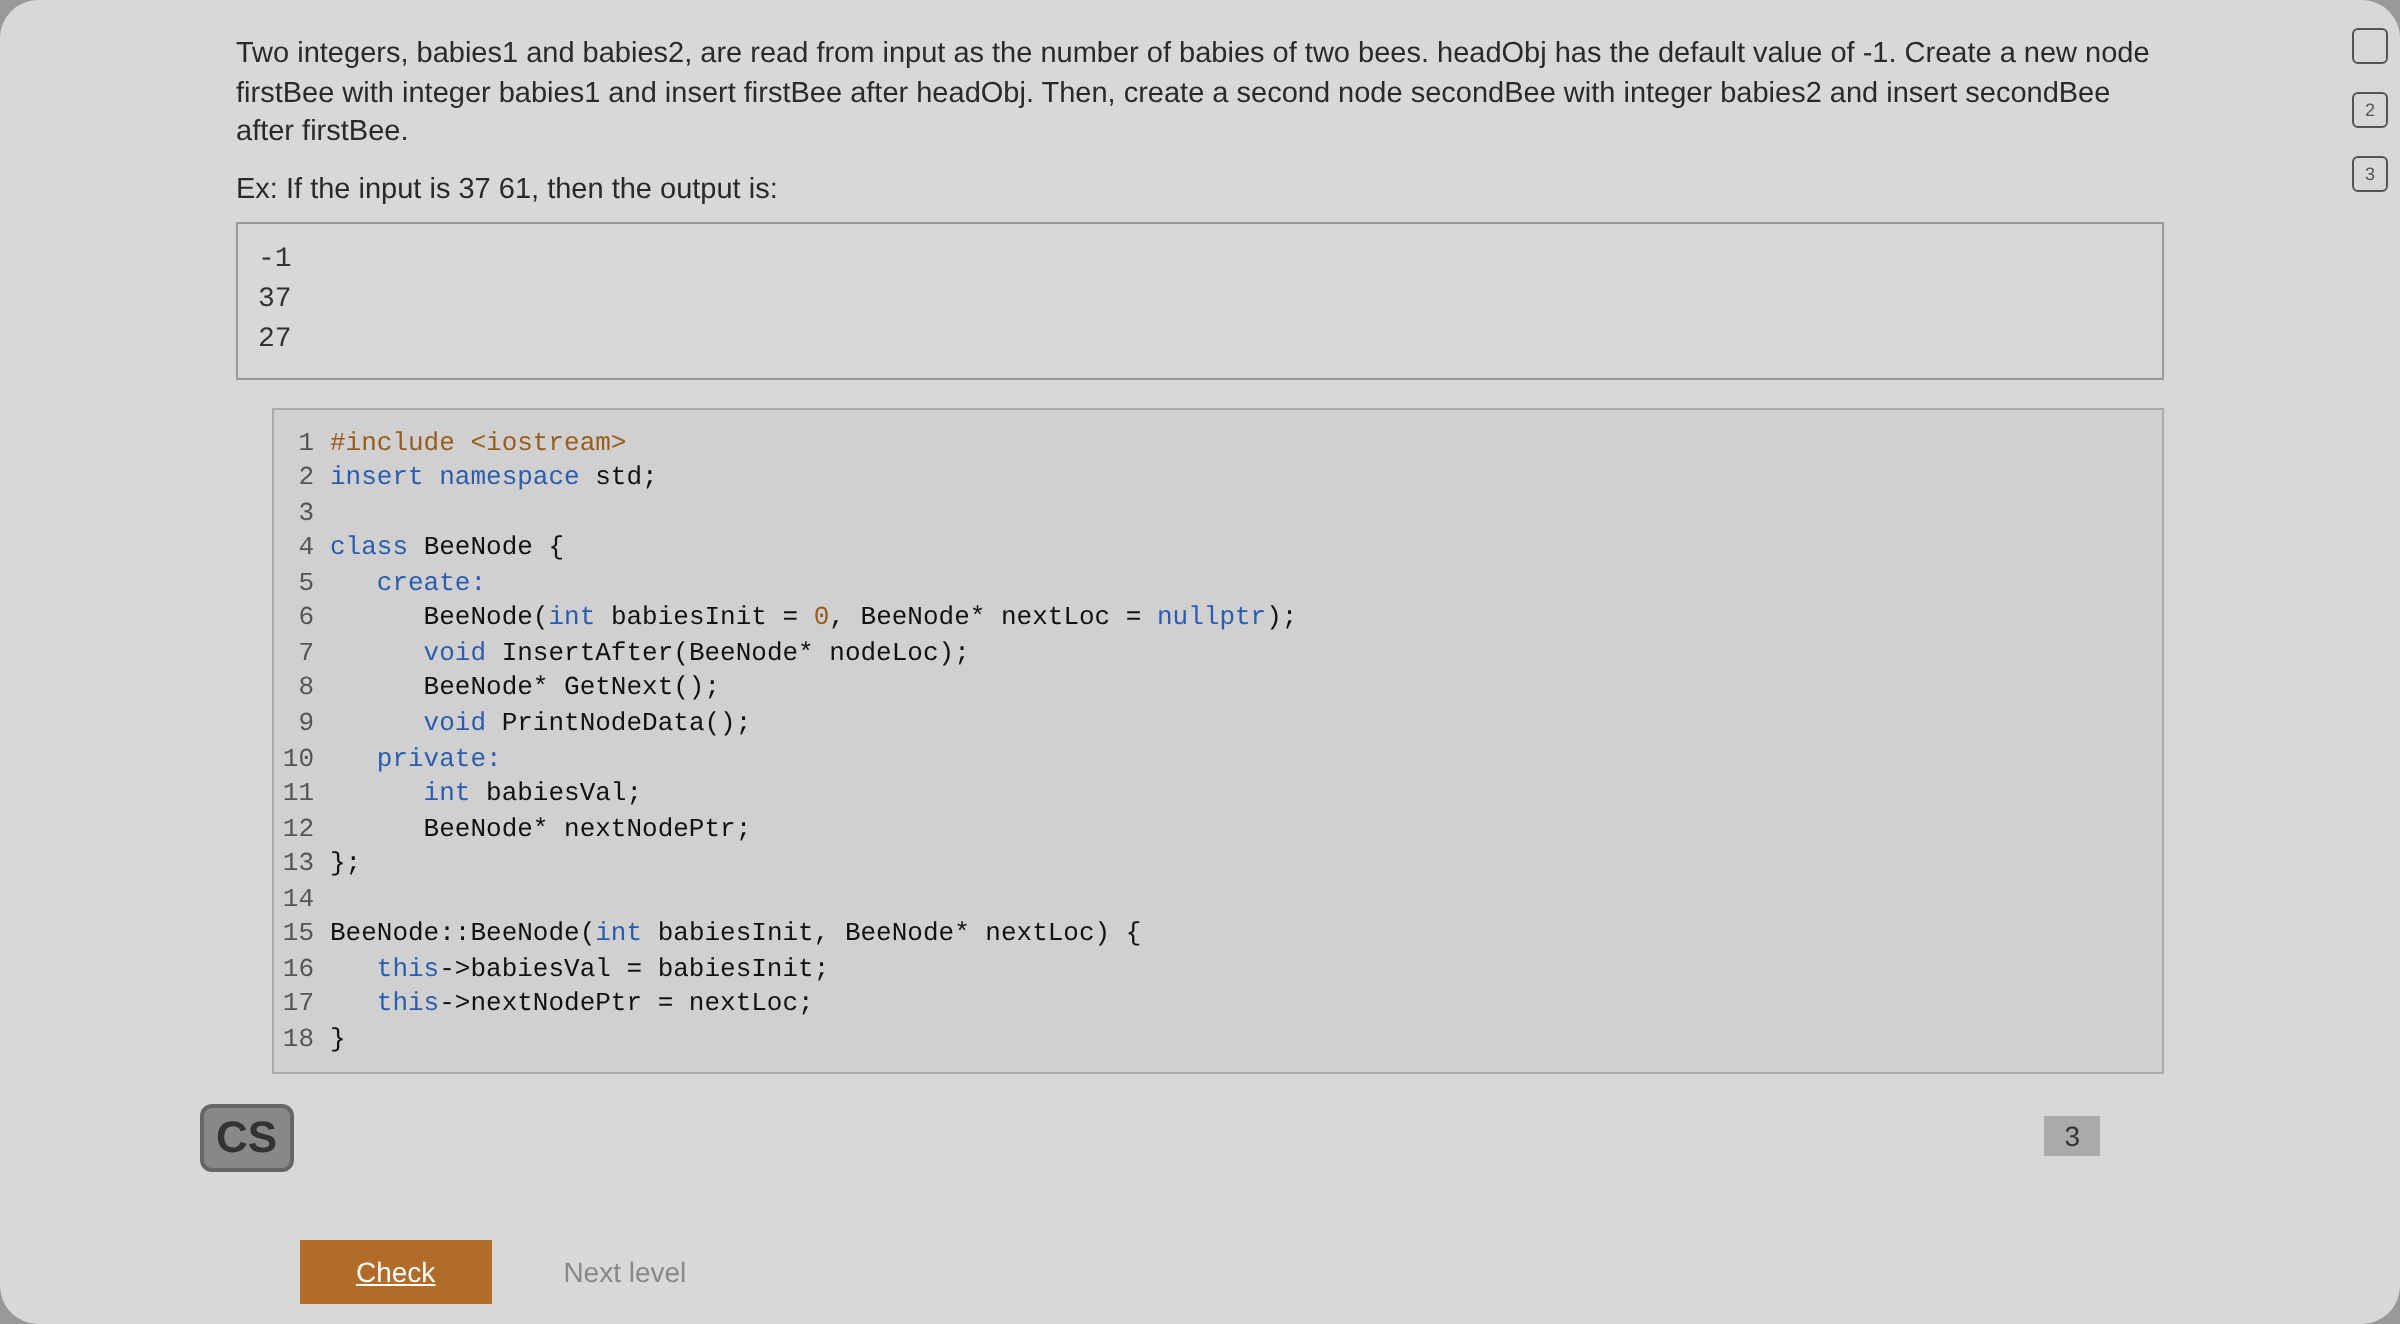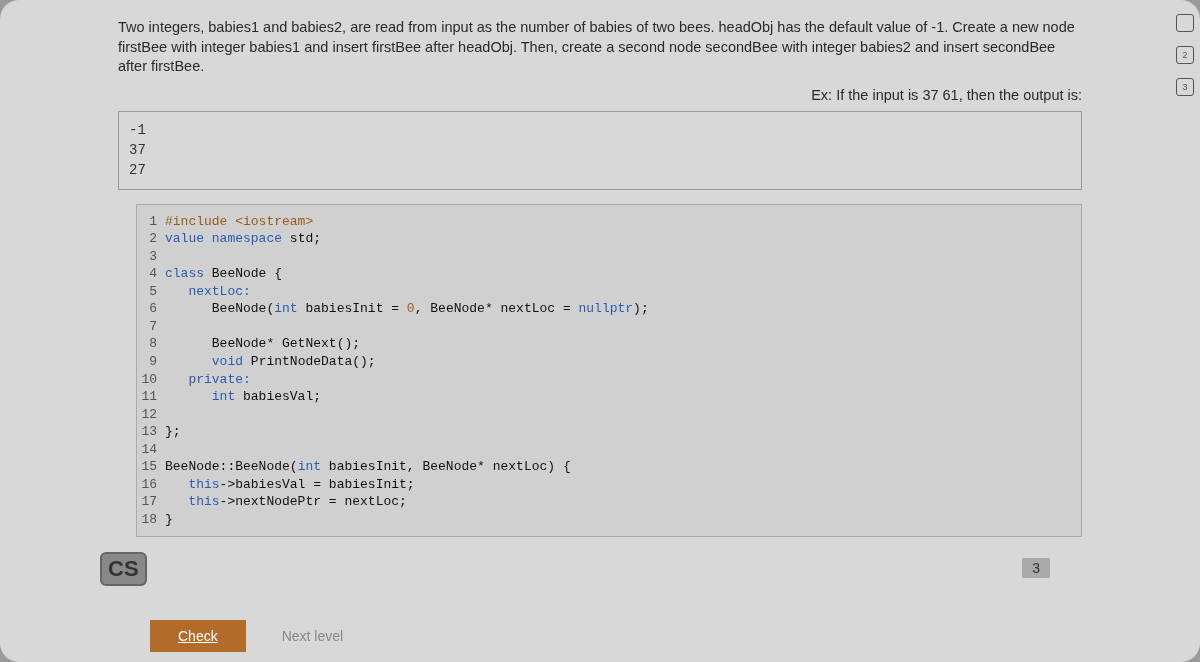--- a/index.html
+++ b/index.html
@@ -22,21 +22,20 @@
     .instructions {
       color: #2a2a2a;
       font-size: 14.5px;
       line-height: 1.35;
       margin-bottom: 10px;
     }
     .example-label {
       color: #2a2a2a;
       font-size: 14.5px;
       margin-bottom: 8px;
-      text-align: right;
     }
     .output-box {
       background: #d8d8d8;
       border: 1px solid #999;
       padding: 8px 10px;
       font-family: 'Courier New', monospace;
       font-size: 14px;
       color: #333;
       margin-bottom: 14px;
       line-height: 1.45;
@@ -157,59 +156,61 @@
     <div>27</div>
   </div>
 
   <div class="code-editor" id="code-editor">
       <div class="code-line">
         <span class="line-num">1</span>
         <span class="code-content"><span class="kw-preproc">#include &lt;iostream&gt;</span></span>
       </div>
       <div class="code-line">
         <span class="line-num">2</span>
-        <span class="code-content"><span class="kw-blue">value </span><span class="kw-blue">namespace </span><span>std;</span></span>
+        <span class="code-content"><span class="kw-blue">insert </span><span class="kw-blue">namespace </span><span>std;</span></span>
       </div>
       <div class="code-line">
         <span class="line-num">3</span>
         <span class="code-content"></span>
       </div>
       <div class="code-line">
         <span class="line-num">4</span>
         <span class="code-content"><span class="kw-blue">class </span><span>BeeNode {</span></span>
       </div>
       <div class="code-line">
         <span class="line-num">5</span>
-        <span class="code-content"><span class="kw-blue">   nextLoc:</span></span>
+        <span class="code-content"><span class="kw-blue">   create:</span></span>
       </div>
       <div class="code-line">
         <span class="line-num">6</span>
         <span class="code-content"><span>      BeeNode(</span><span class="kw-blue">int </span><span>babiesInit = </span><span class="kw-num">0</span><span>, BeeNode* nextLoc = </span><span class="kw-blue">nullptr</span><span>);</span></span>
       </div>
       <div class="code-line">
         <span class="line-num">7</span>
+        <span class="code-content"><span class="kw-blue">      void </span><span>InsertAfter(BeeNode* nodeLoc);</span></span>
       </div>
       <div class="code-line">
         <span class="line-num">8</span>
         <span class="code-content"><span>      BeeNode* GetNext();</span></span>
       </div>
       <div class="code-line">
         <span class="line-num">9</span>
         <span class="code-content"><span class="kw-blue">      void </span><span>PrintNodeData();</span></span>
       </div>
       <div class="code-line">
         <span class="line-num">10</span>
         <span class="code-content"><span class="kw-blue">   private:</span></span>
       </div>
       <div class="code-line">
         <span class="line-num">11</span>
         <span class="code-content"><span class="kw-blue">      int </span><span>babiesVal;</span></span>
       </div>
       <div class="code-line">
         <span class="line-num">12</span>
+        <span class="code-content"><span>      BeeNode* nextNodePtr;</span></span>
       </div>
       <div class="code-line">
         <span class="line-num">13</span>
         <span class="code-content"><span>};</span></span>
       </div>
       <div class="code-line">
         <span class="line-num">14</span>
         <span class="code-content"></span>
       </div>
       <div class="code-line">

